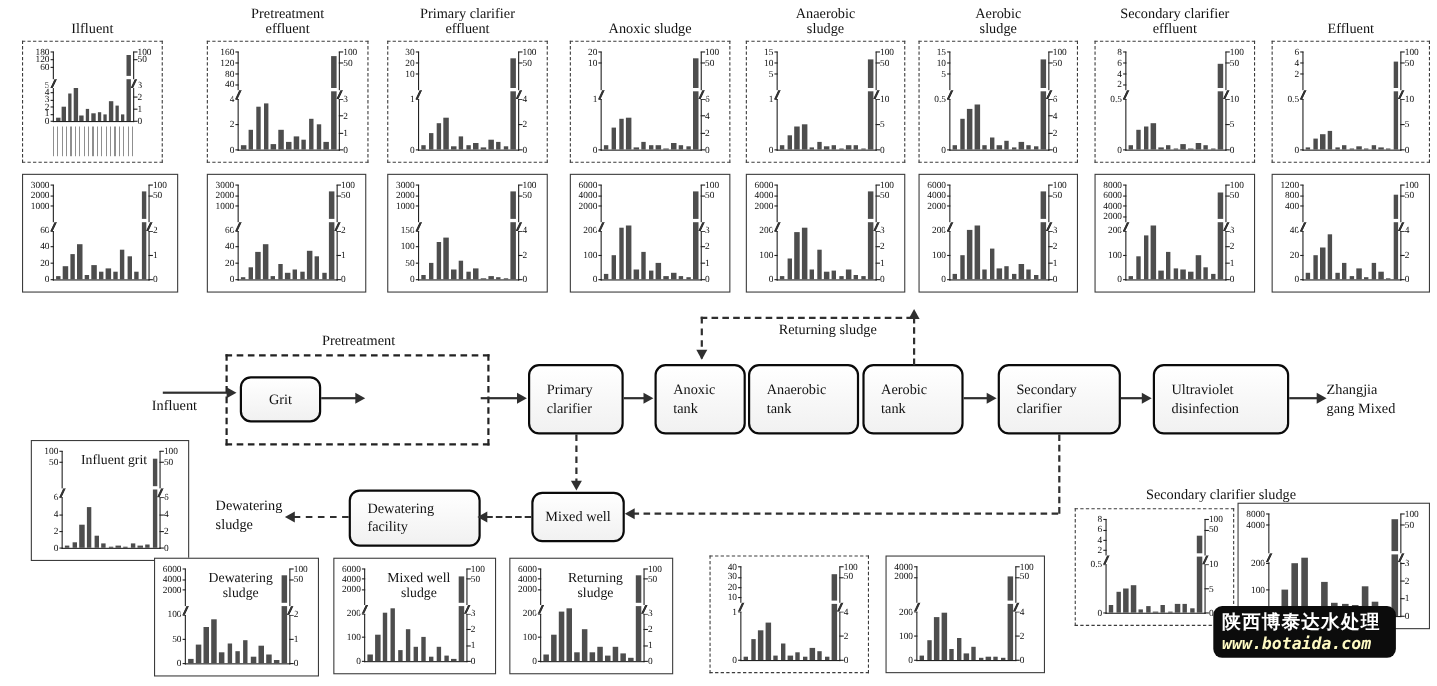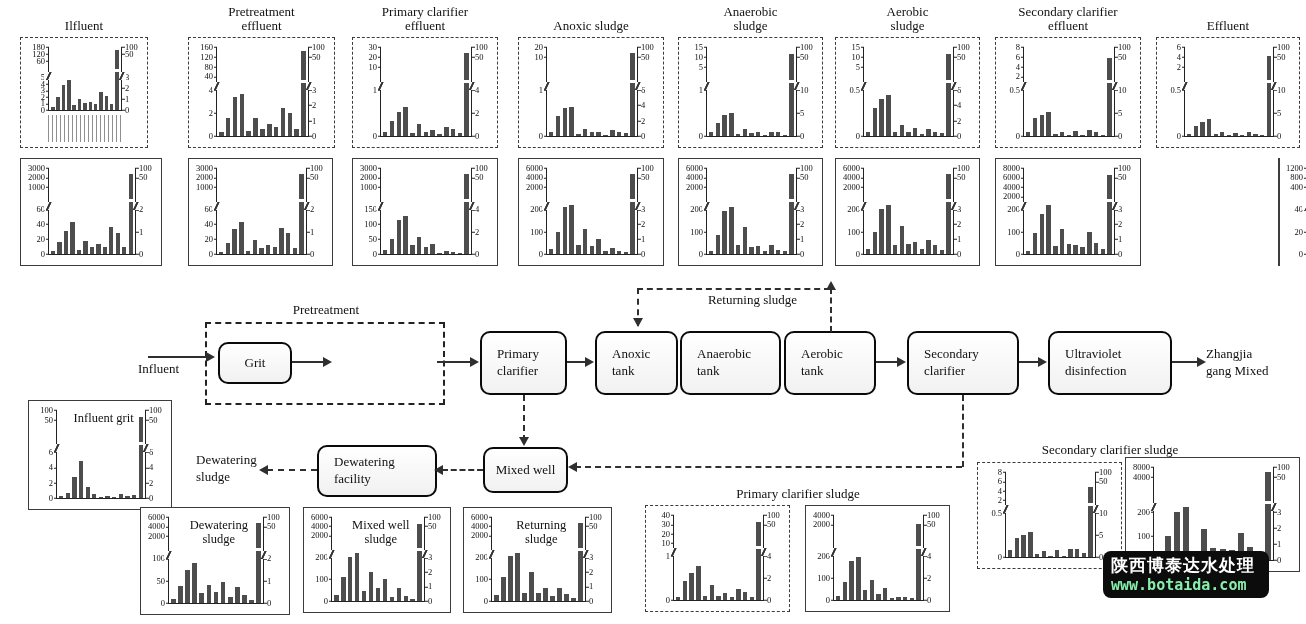--- a/index.html
+++ b/index.html
@@ -68,21 +68,21 @@
   #c-r1c6{left:835px;top:4px;width:145px;height:144px;}
   #c-r1c7{left:995px;top:4px;width:146px;height:144px;}
   #c-r1c8{left:1156px;top:4px;width:144px;height:144px;}
   #c-r2c1{left:20px;top:158px;width:142px;height:108px;}
   #c-r2c2{left:188px;top:158px;width:145px;height:108px;}
   #c-r2c3{left:352px;top:158px;width:146px;height:108px;}
   #c-r2c4{left:518px;top:158px;width:146px;height:108px;}
   #c-r2c5{left:678px;top:158px;width:145px;height:108px;}
   #c-r2c6{left:835px;top:158px;width:145px;height:108px;}
   #c-r2c7{left:995px;top:158px;width:146px;height:108px;}
-  #c-r2c8{left:1156px;top:158px;width:124px;height:108px;align-items:flex-end;}
+  #c-r2c8{left:1156px;top:158px;width:144px;height:108px;}
   #c-grit{left:28px;top:400px;width:144px;height:110px;}
   #c-dew{left:140px;top:507px;width:150px;height:108px;}
   #c-mix{left:303px;top:507px;width:148px;height:106px;}
   #c-ret{left:463px;top:507px;width:149px;height:106px;}
   #c-pcs1{left:645px;top:505px;width:145px;height:107px;}
   #c-pcs2{left:805px;top:505px;width:145px;height:107px;}
   #c-scs1{left:977px;top:462px;width:145px;height:107px;}
   #c-scs2{left:1125px;top:457px;width:175px;height:115px;}
 
   
@@ -1025,21 +1025,20 @@
       </div>
     </div>
 
   <div class="flabel" id="lb-influent">Influent</div>
   <div class="flabel ctr" id="lb-pretreat">Pretreatment</div>
   <div class="flabel" id="lb-river">Zhangjia
 gang Mixed</div>
   <div class="flabel ctr" id="lb-returning">Returning sludge</div>
   <div class="flabel" id="lb-dewsl">Dewatering
 sludge</div>
-  <div class="flabel ctr" id="lb-pcs">Primary clarifier sludge</div>
   <div class="flabel ctr" id="lb-scs">Secondary clarifier sludge</div>
 
   <div class="ddbox" id="dd-pretreat"></div>
 
   <div class="fbox" id="fb-grit">Grit</div>
   <div class="fbox two" id="fb-prim">Primary
 clarifier</div>
   <div class="fbox two" id="fb-anox">Anoxic
 tank</div>
   <div class="fbox two" id="fb-anae">Anaerobic
@@ -1079,16 +1078,16 @@
   <div class="hline dash" id="ln-md"></div>
     <div class="ah ah-l" id="ah-md"></div>
   <div class="hline dash" id="ln-do"></div>
     <div class="ah ah-l" id="ah-do"></div>
   <div class="vline dash" id="ln-sd"></div>
   <div class="hline dash" id="ln-sm"></div>
     <div class="ah ah-l" id="ah-sm"></div>
 
   <div class="wm" style="background: rgb(12, 12, 12);">
     <div class="l1" style="color: rgb(255, 255, 255);">陕西博泰达水处理</div>
-    <div class="l2" style="color: #86efac;">www.botaida.com</div>
+    <div class="l2" style="color: #fef9c3; font-style: italic;">www.botaida.com</div>
   </div>
 
 </div>
 
 </body></html>

